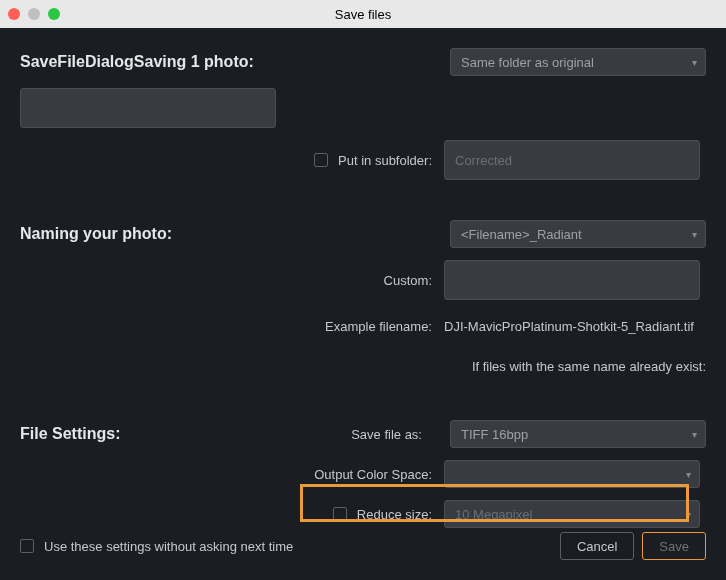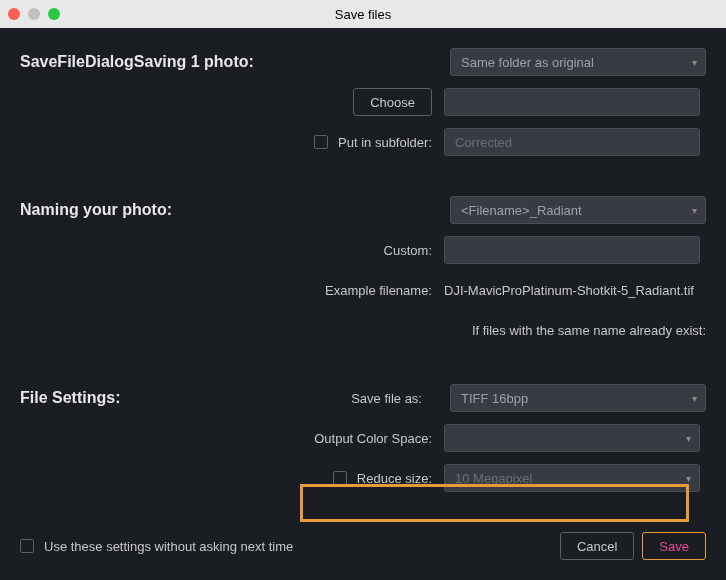--- a/index.html
+++ b/index.html
@@ -113,39 +113,39 @@
       color: #888;
     }
     .input {
       background: #383c42;
       border: 1px solid #4a4e55;
       color: #9da0a6;
       font-size: 13px;
       padding: 6px 10px;
       border-radius: 3px;
       width: 256px;
-      height: 28px;
+      height: 40px;
       outline: none;
     }
     .input::placeholder {
       color: #6a6e75;
     }
     .btn {
       background: transparent;
       border: 1px solid #5a5e65;
       color: #c5c8cc;
       font-size: 13px;
       padding: 6px 16px;
       border-radius: 3px;
       cursor: pointer;
       height: 28px;
     }
     .btn.primary {
       border-color: #e89a3c;
-      color: #ec4899;
+      color: #737373;
       text-align: right;
     }
     .checkbox {
       width: 14px;
       height: 14px;
       border: 1px solid #5a5e65;
       border-radius: 2px;
       background: transparent;
       cursor: pointer;
       flex-shrink: 0;
@@ -234,23 +234,20 @@
     <div style="flex:1"></div>
     <div class="control-col">
       <div class="select">
         <span>Same folder as original</span>
         <span class="chev">▾</span>
       </div>
     </div>
   </div>
 
   <div class="row">
-    <div class="label-col">
-      <button class="btn">Choose</button>
-    </div>
     <div class="control-col">
       <input class="input" value="" style="">
     </div>
   </div>
 
   <div class="row">
     <div class="label-col">
       <span class="checkbox"></span>
       <span>Put in subfolder:</span>
     </div>

